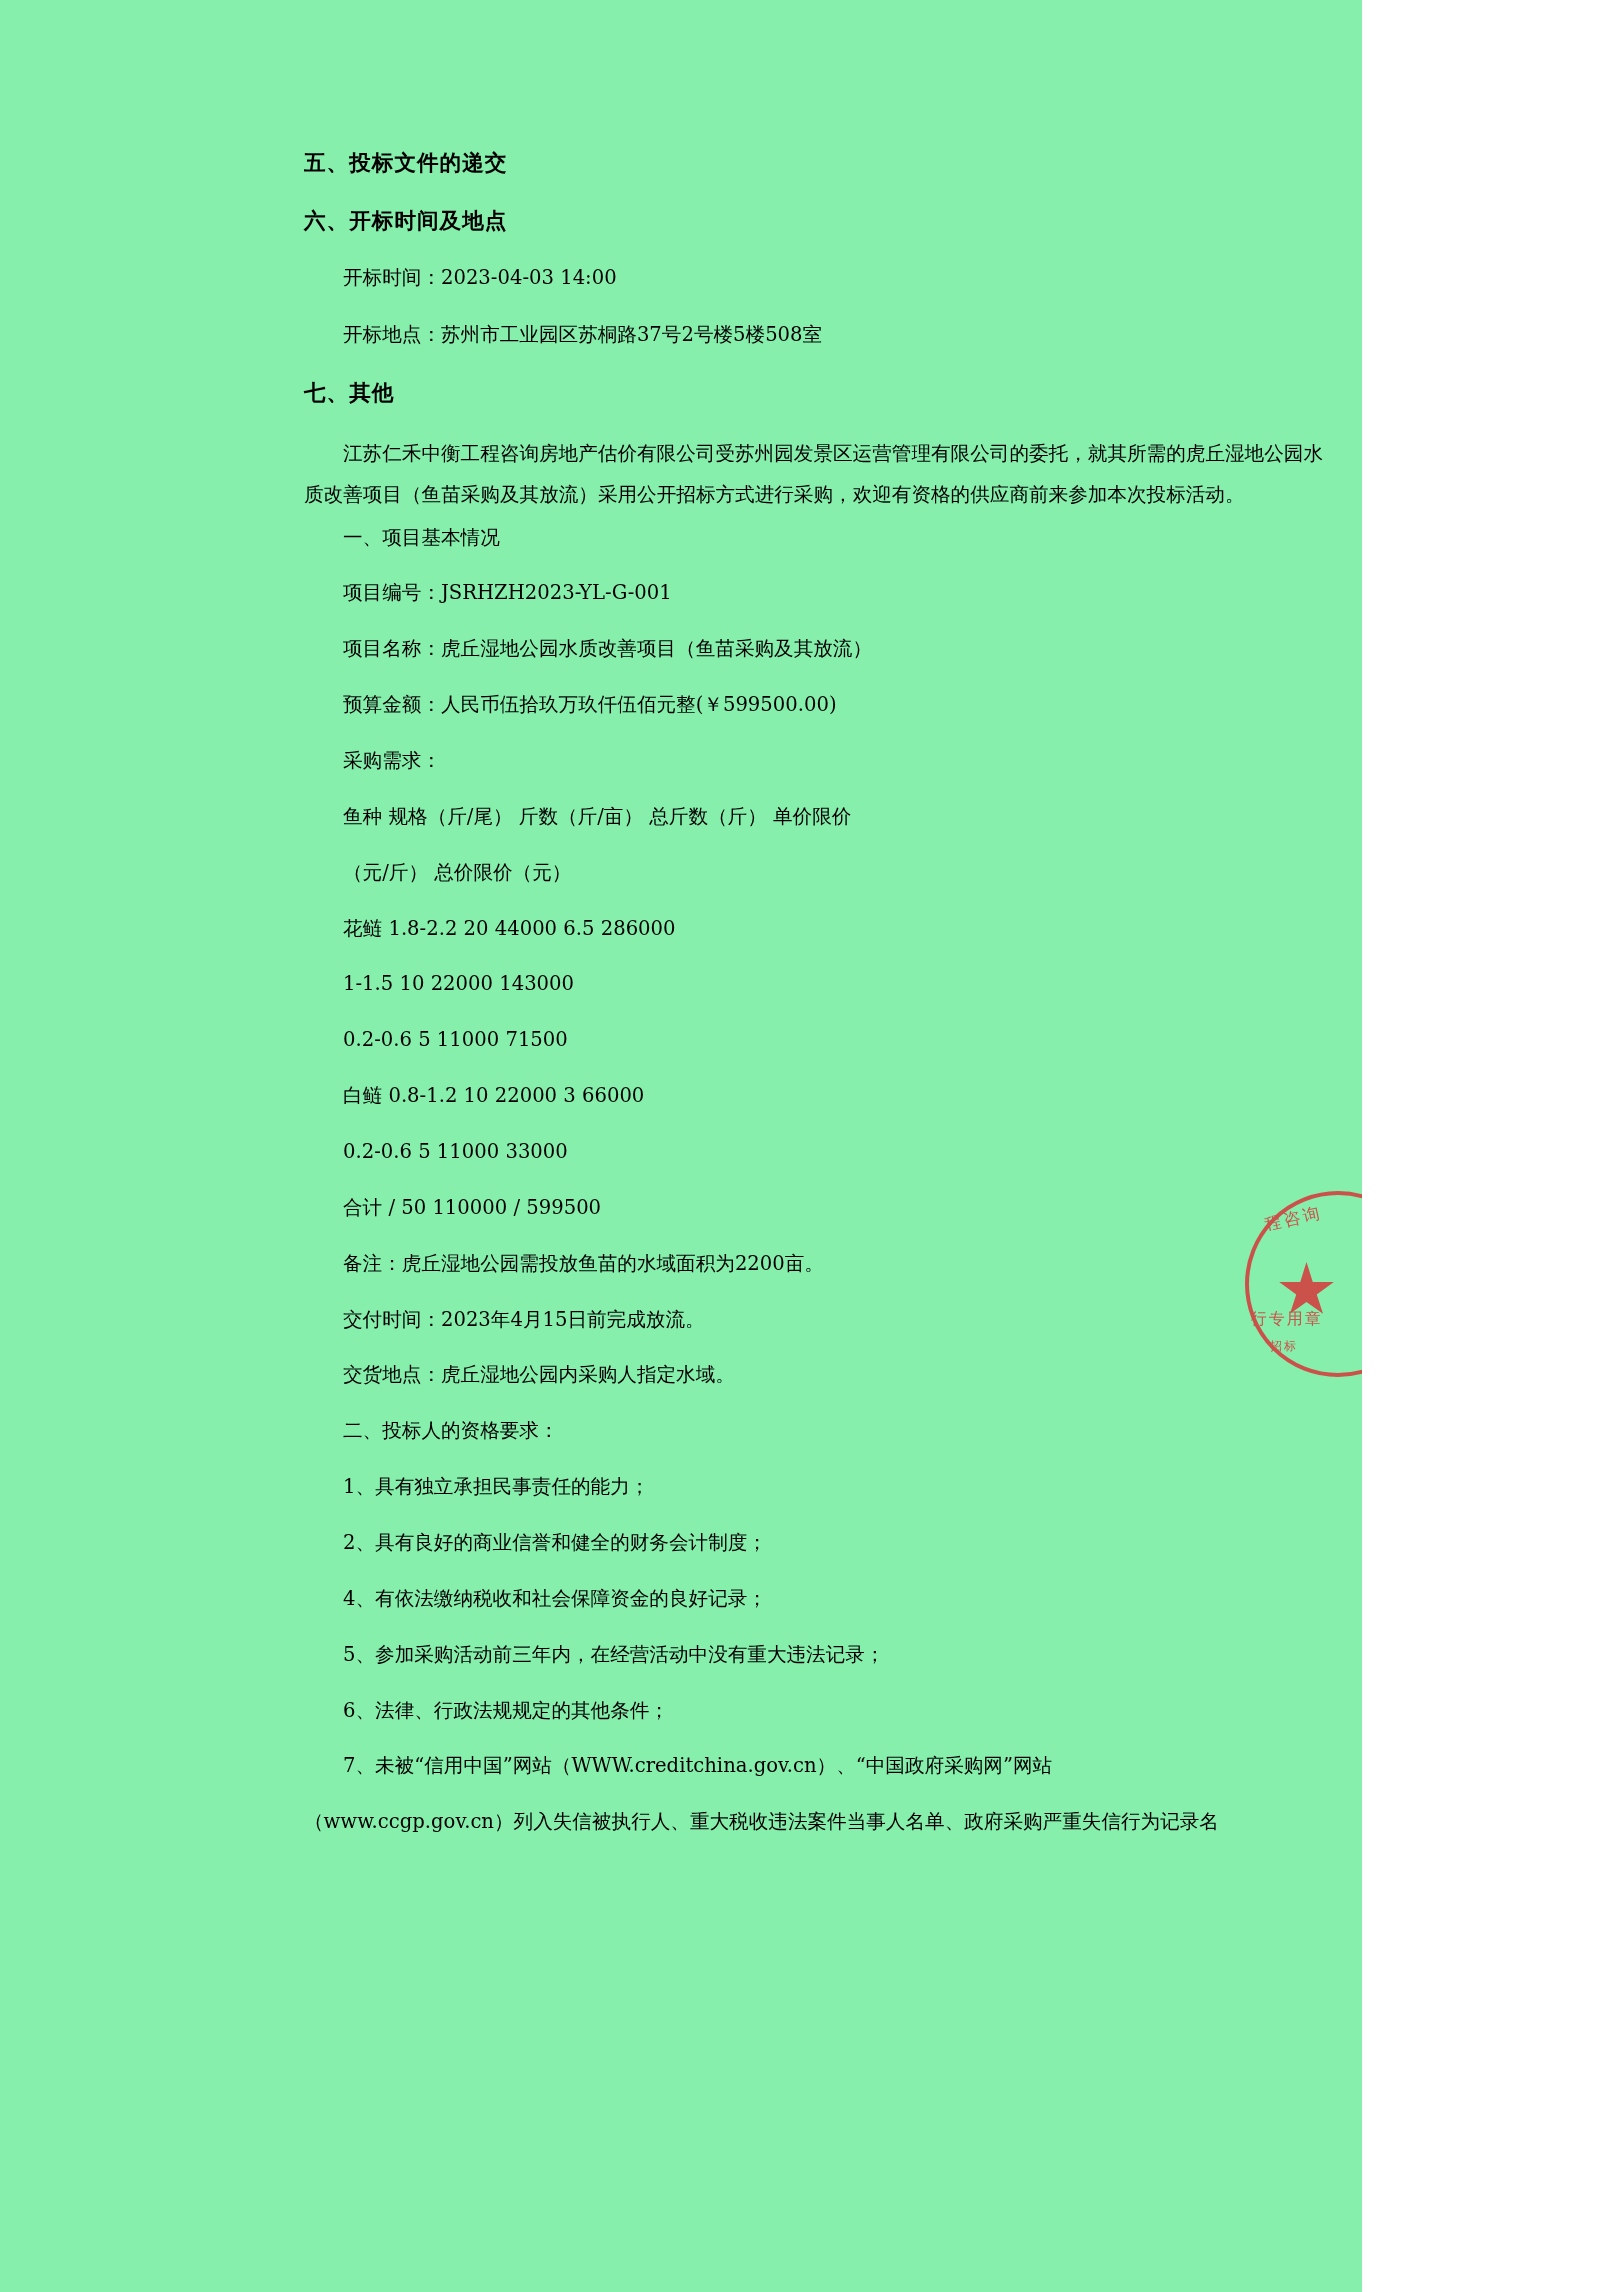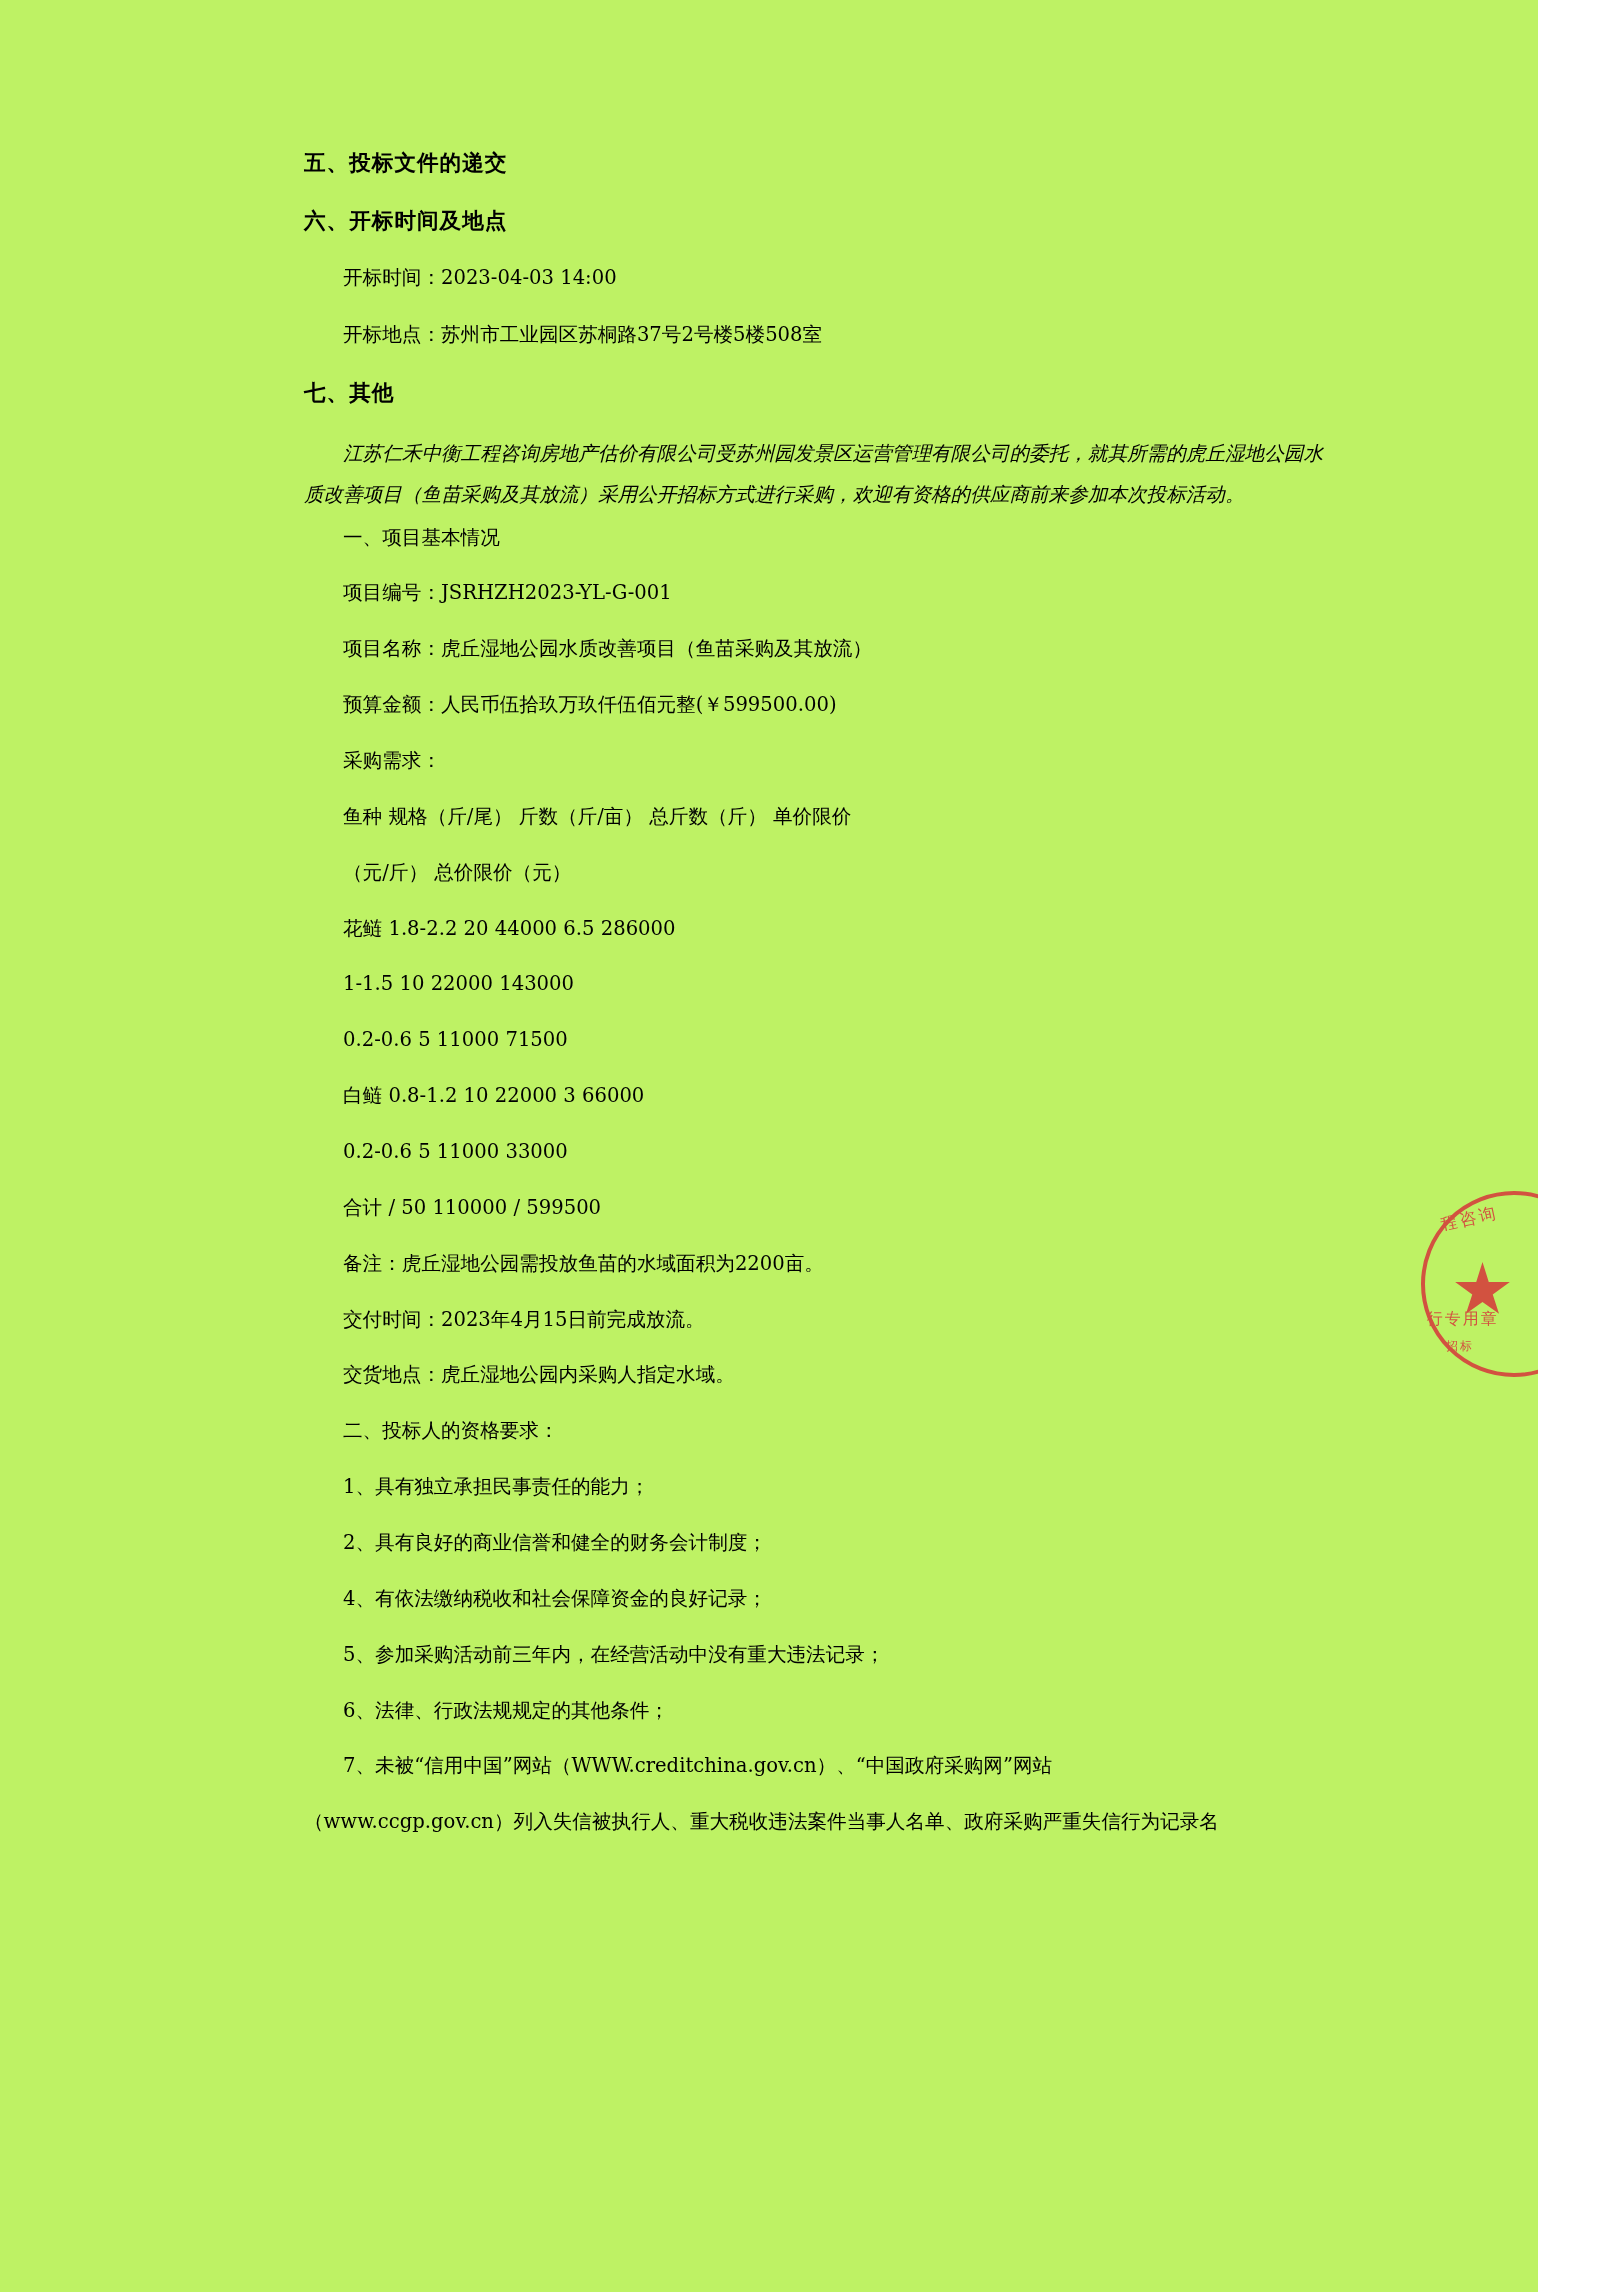--- a/index.html
+++ b/index.html
@@ -6,23 +6,23 @@
     margin: 0;
     padding: 0;
     background: #ffffff;
   }
   body {
     font-family: "DejaVu Serif", "Liberation Serif", serif;
     color: #000000;
   }
   .page {
     position: relative;
-    width: 1538px;
+    width: 1362px;
     height: 2293px;
-    background: #bef264;
+    background: #86efac;
     overflow: hidden;
     box-sizing: border-box;
   }
   .content {
     position: absolute;
     left: 304px;
     top: 147px;
     width: 1019px;
   }
   .h2 {
@@ -44,21 +44,20 @@
   }
   .indent1 {
     padding-left: 39px;
   }
   .body-para {
     font-size: 19.6px;
     line-height: 2.05;
     margin: 0 0 7.8px 0;
     text-align: justify;
     text-indent: 39px;
-    font-style: italic;
   }
   .list-p {
     font-size: 19.6px;
     line-height: 1.55;
     margin: 0 0 25.5px 0;
     padding-left: 39px;
   }
   .last-line {
     font-size: 19.6px;
     line-height: 1.55;

